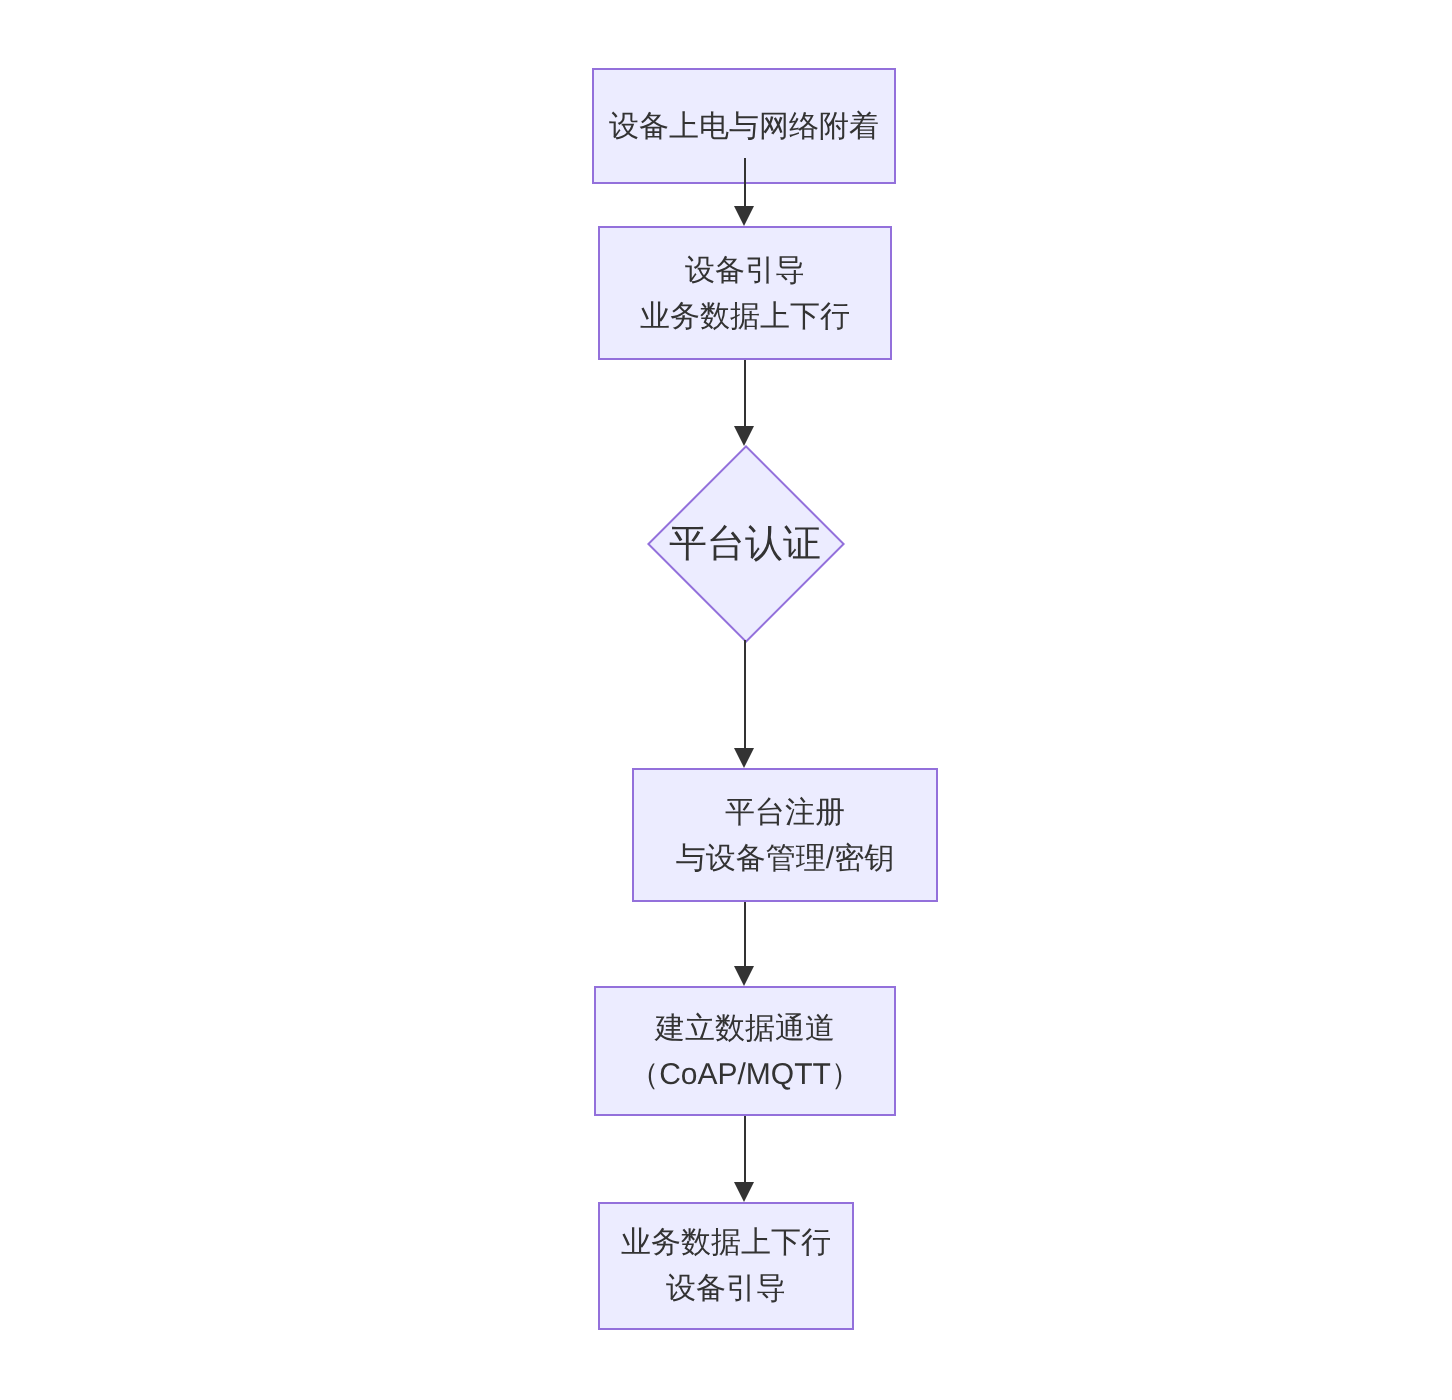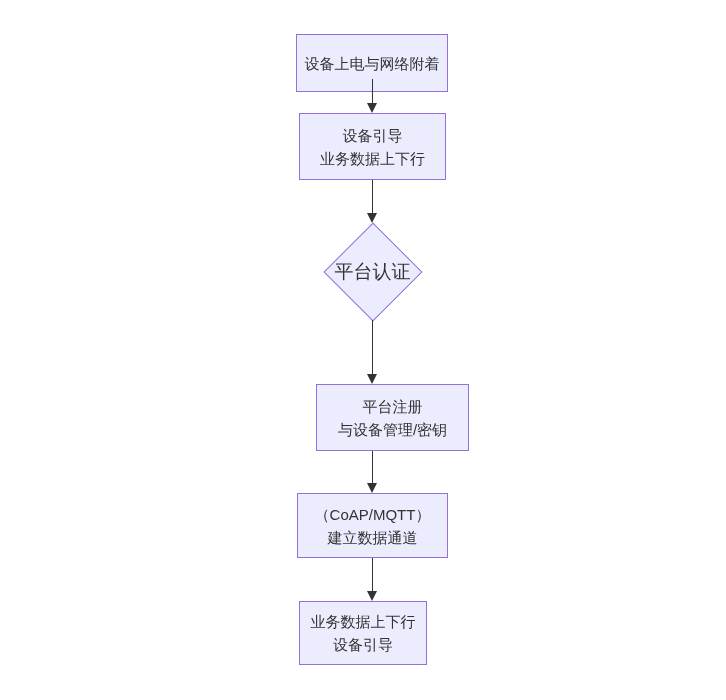--- a/index.html
+++ b/index.html
@@ -137,22 +137,22 @@
     <span>平台注册</span>
     <span>与设备管理/密钥</span>
   </div>
 
   <div class="edge" style="left:366px;top:451px;height:42px;">
     <div class="edge-line"></div>
     <div class="edge-head"></div>
   </div>
 
   <div class="node rect" style="left:297px;top:493px;width:151px;height:65px;">
+    <span>建立数据通道</span>
     <span>（CoAP/MQTT）</span>
-    <span>建立数据通道</span>
   </div>
 
   <div class="edge" style="left:366px;top:558px;height:43px;">
     <div class="edge-line"></div>
     <div class="edge-head"></div>
   </div>
 
   <div class="node rect" style="left:299px;top:601px;width:128px;height:64px;">
     <span>业务数据上下行</span>
     <span>设备引导</span>

